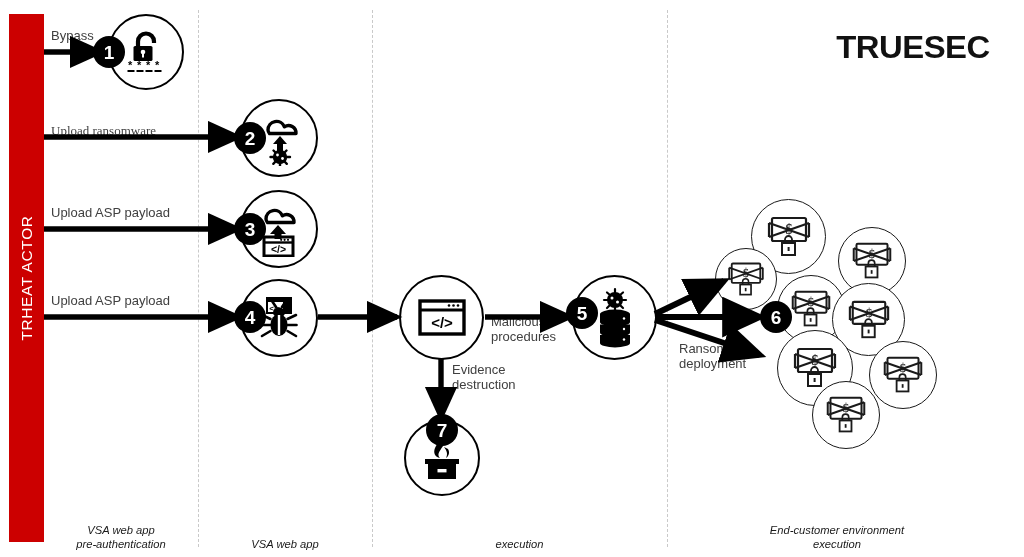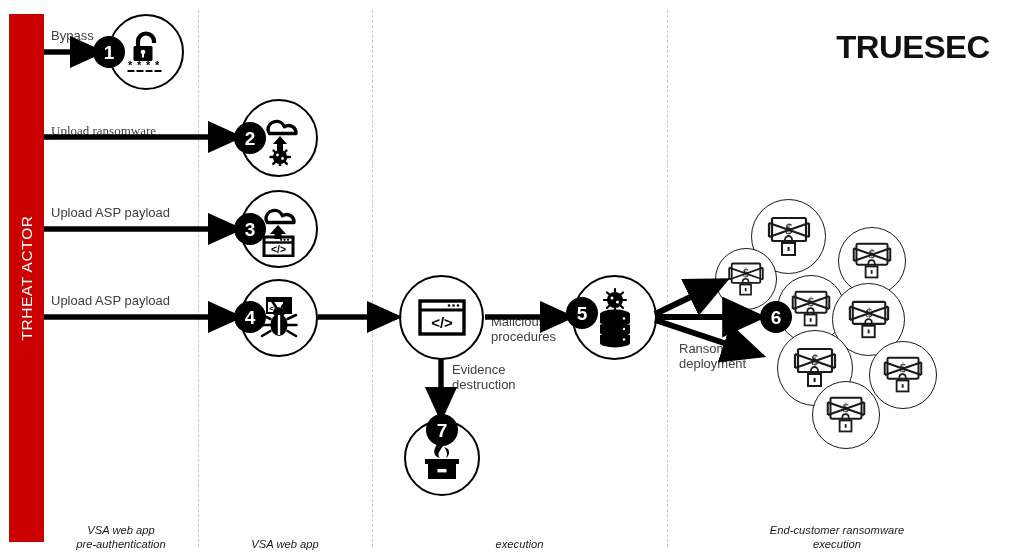--- a/index.html
+++ b/index.html
@@ -482,17 +482,17 @@
     <div>VSA web app</div>
     <div>pre-authentication</div>
   </div>
   <div class="phase" style="left:198px; width:174px;">
     <div>VSA web app</div>
   </div>
   <div class="phase" style="left:372px; width:295px;">
     <div>execution</div>
   </div>
   <div class="phase" style="left:667px; width:340px;">
-    <div>End-customer ransomware</div>
+    <div>End-customer environment</div>
     <div>execution</div>
   </div>
 
 </div>
 
 </body></html>

